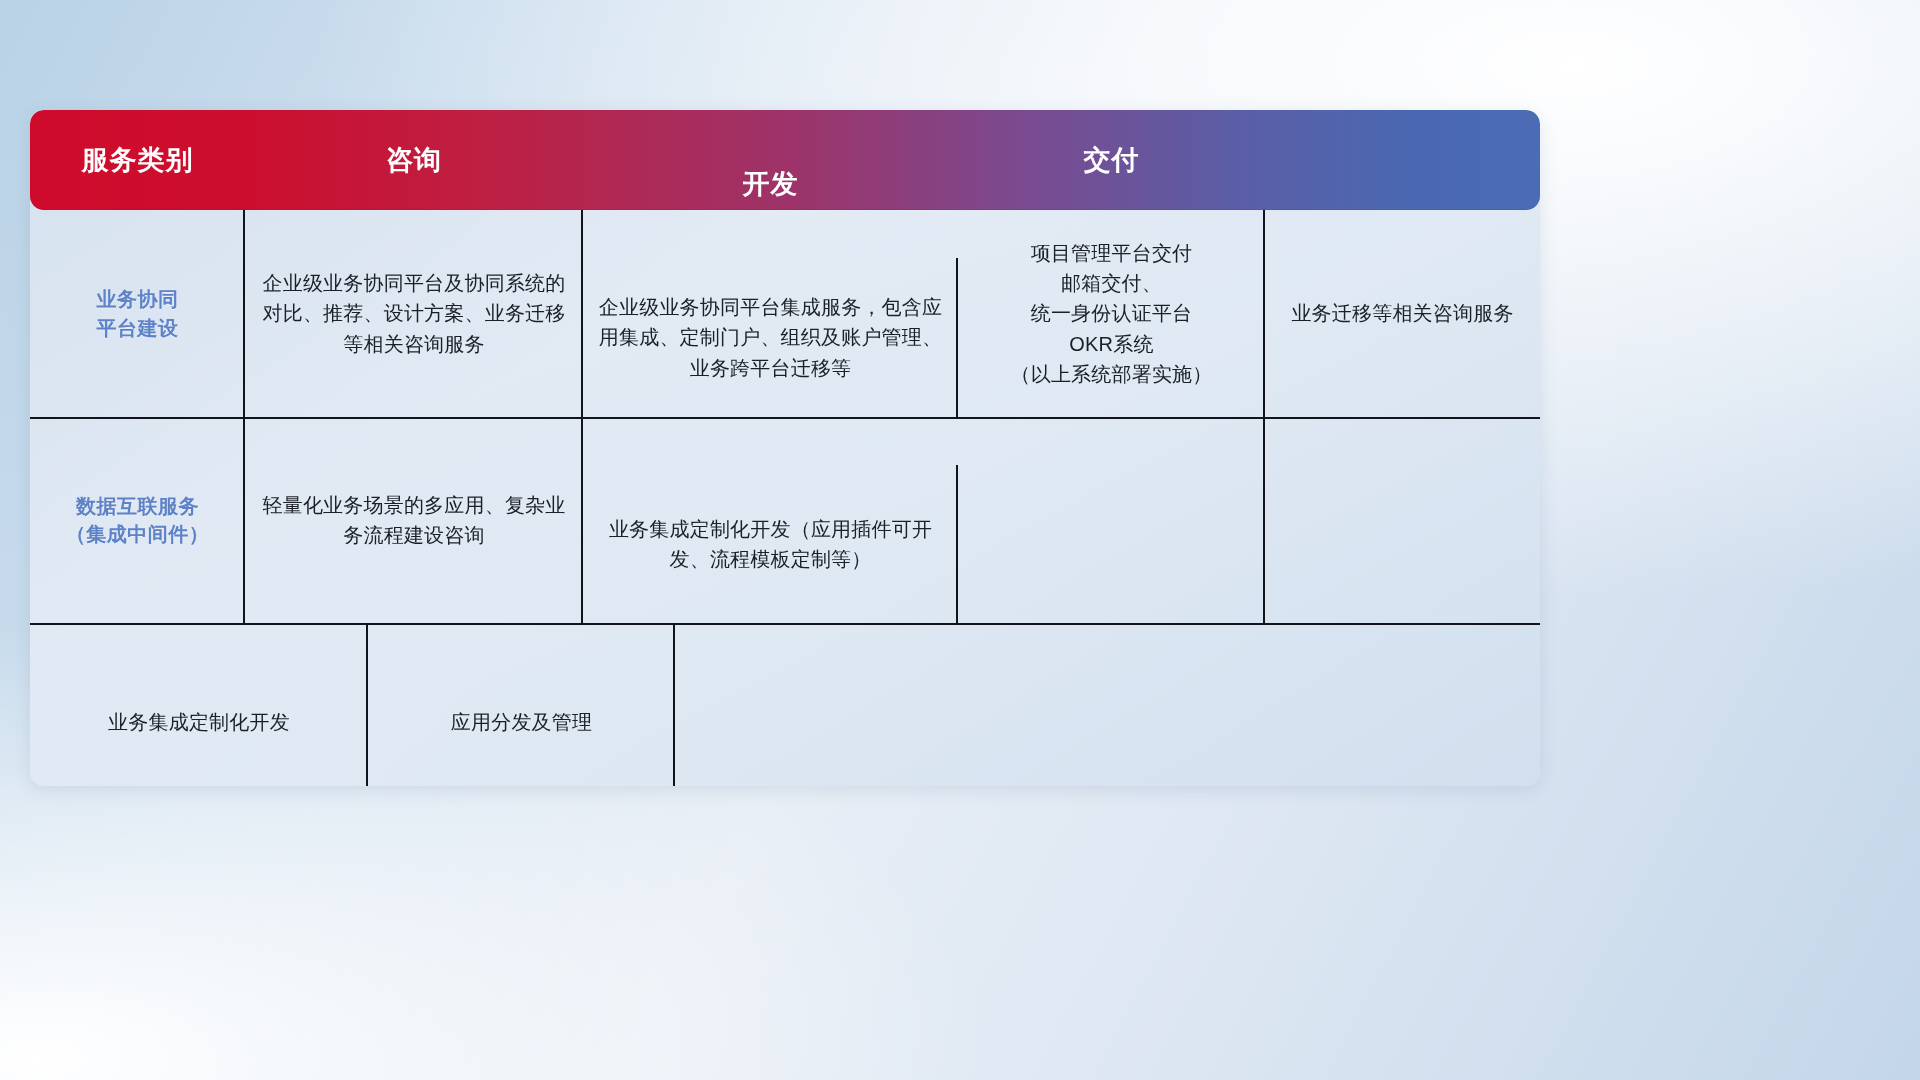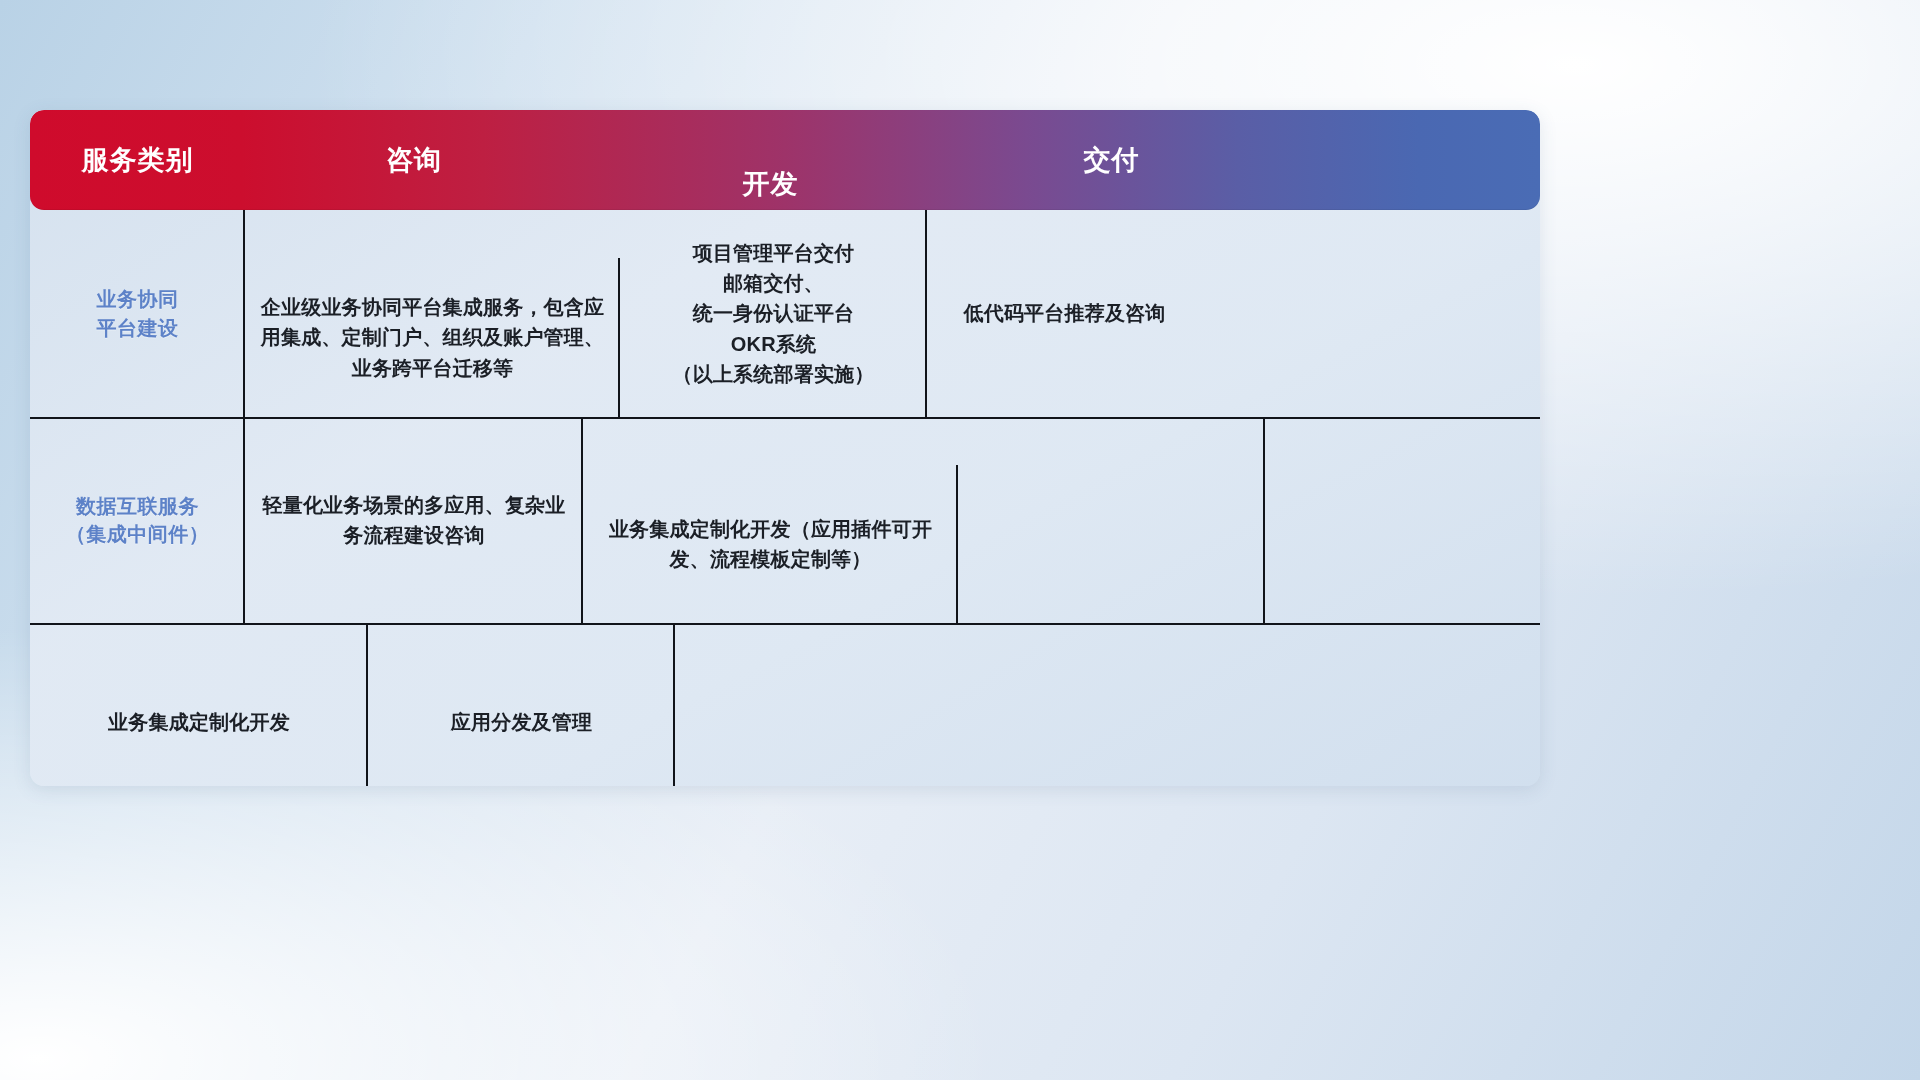--- a/index.html
+++ b/index.html
@@ -122,21 +122,20 @@
     line-height: 1.42;
     letter-spacing: 0.5px;
     text-shadow: 0 1px 0 rgba(255,255,255,0.35);
     text-align: center;
   }
   .txt {
     color: #1b1f26;
     font-size: 20px;
     line-height: 1.52;
     letter-spacing: 0.2px;
-    font-weight: bold;
   }
 </style>
 </head>
 <body>
 
 <div class="card">
 
   <div class="thead">
     <div class="th c1">服务类别</div>
     <div class="th c2">咨询</div>
@@ -146,32 +145,35 @@
 
   <div class="tbody">
 
     <div class="row r1">
       <div class="cell c1 rule">
         <div class="cat">
           <div>业务协同</div>
           <div>平台建设</div>
         </div>
       </div>
+      <div class="cell c2 rule">
+        <div class="txt">企业级业务协同平台及协同系统的对比、推荐、设计方案、业务迁移等相关咨询服务</div>
+      </div>
       <div class="cell c3 rule">
         <div class="txt">企业级业务协同平台集成服务，包含应用集成、定制门户、组织及账户管理、业务跨平台迁移等</div>
       </div>
       <div class="cell c4 rule">
         <div class="txt" style="white-space:pre-line;">项目管理平台交付
 邮箱交付、
 统一身份认证平台
 OKR系统
 （以上系统部署实施）</div>
       </div>
       <div class="cell c5">
-        <div class="txt">低代码平台推荐及咨询</div>
+        <div class="txt">业务迁移等相关咨询服务</div>
       </div>
     </div>
 
     <div class="row r2">
       <div class="cell c1 rule">
         <div class="cat">
           <div>数据互联服务</div>
           <div>（集成中间件）</div>
         </div>
       </div>

